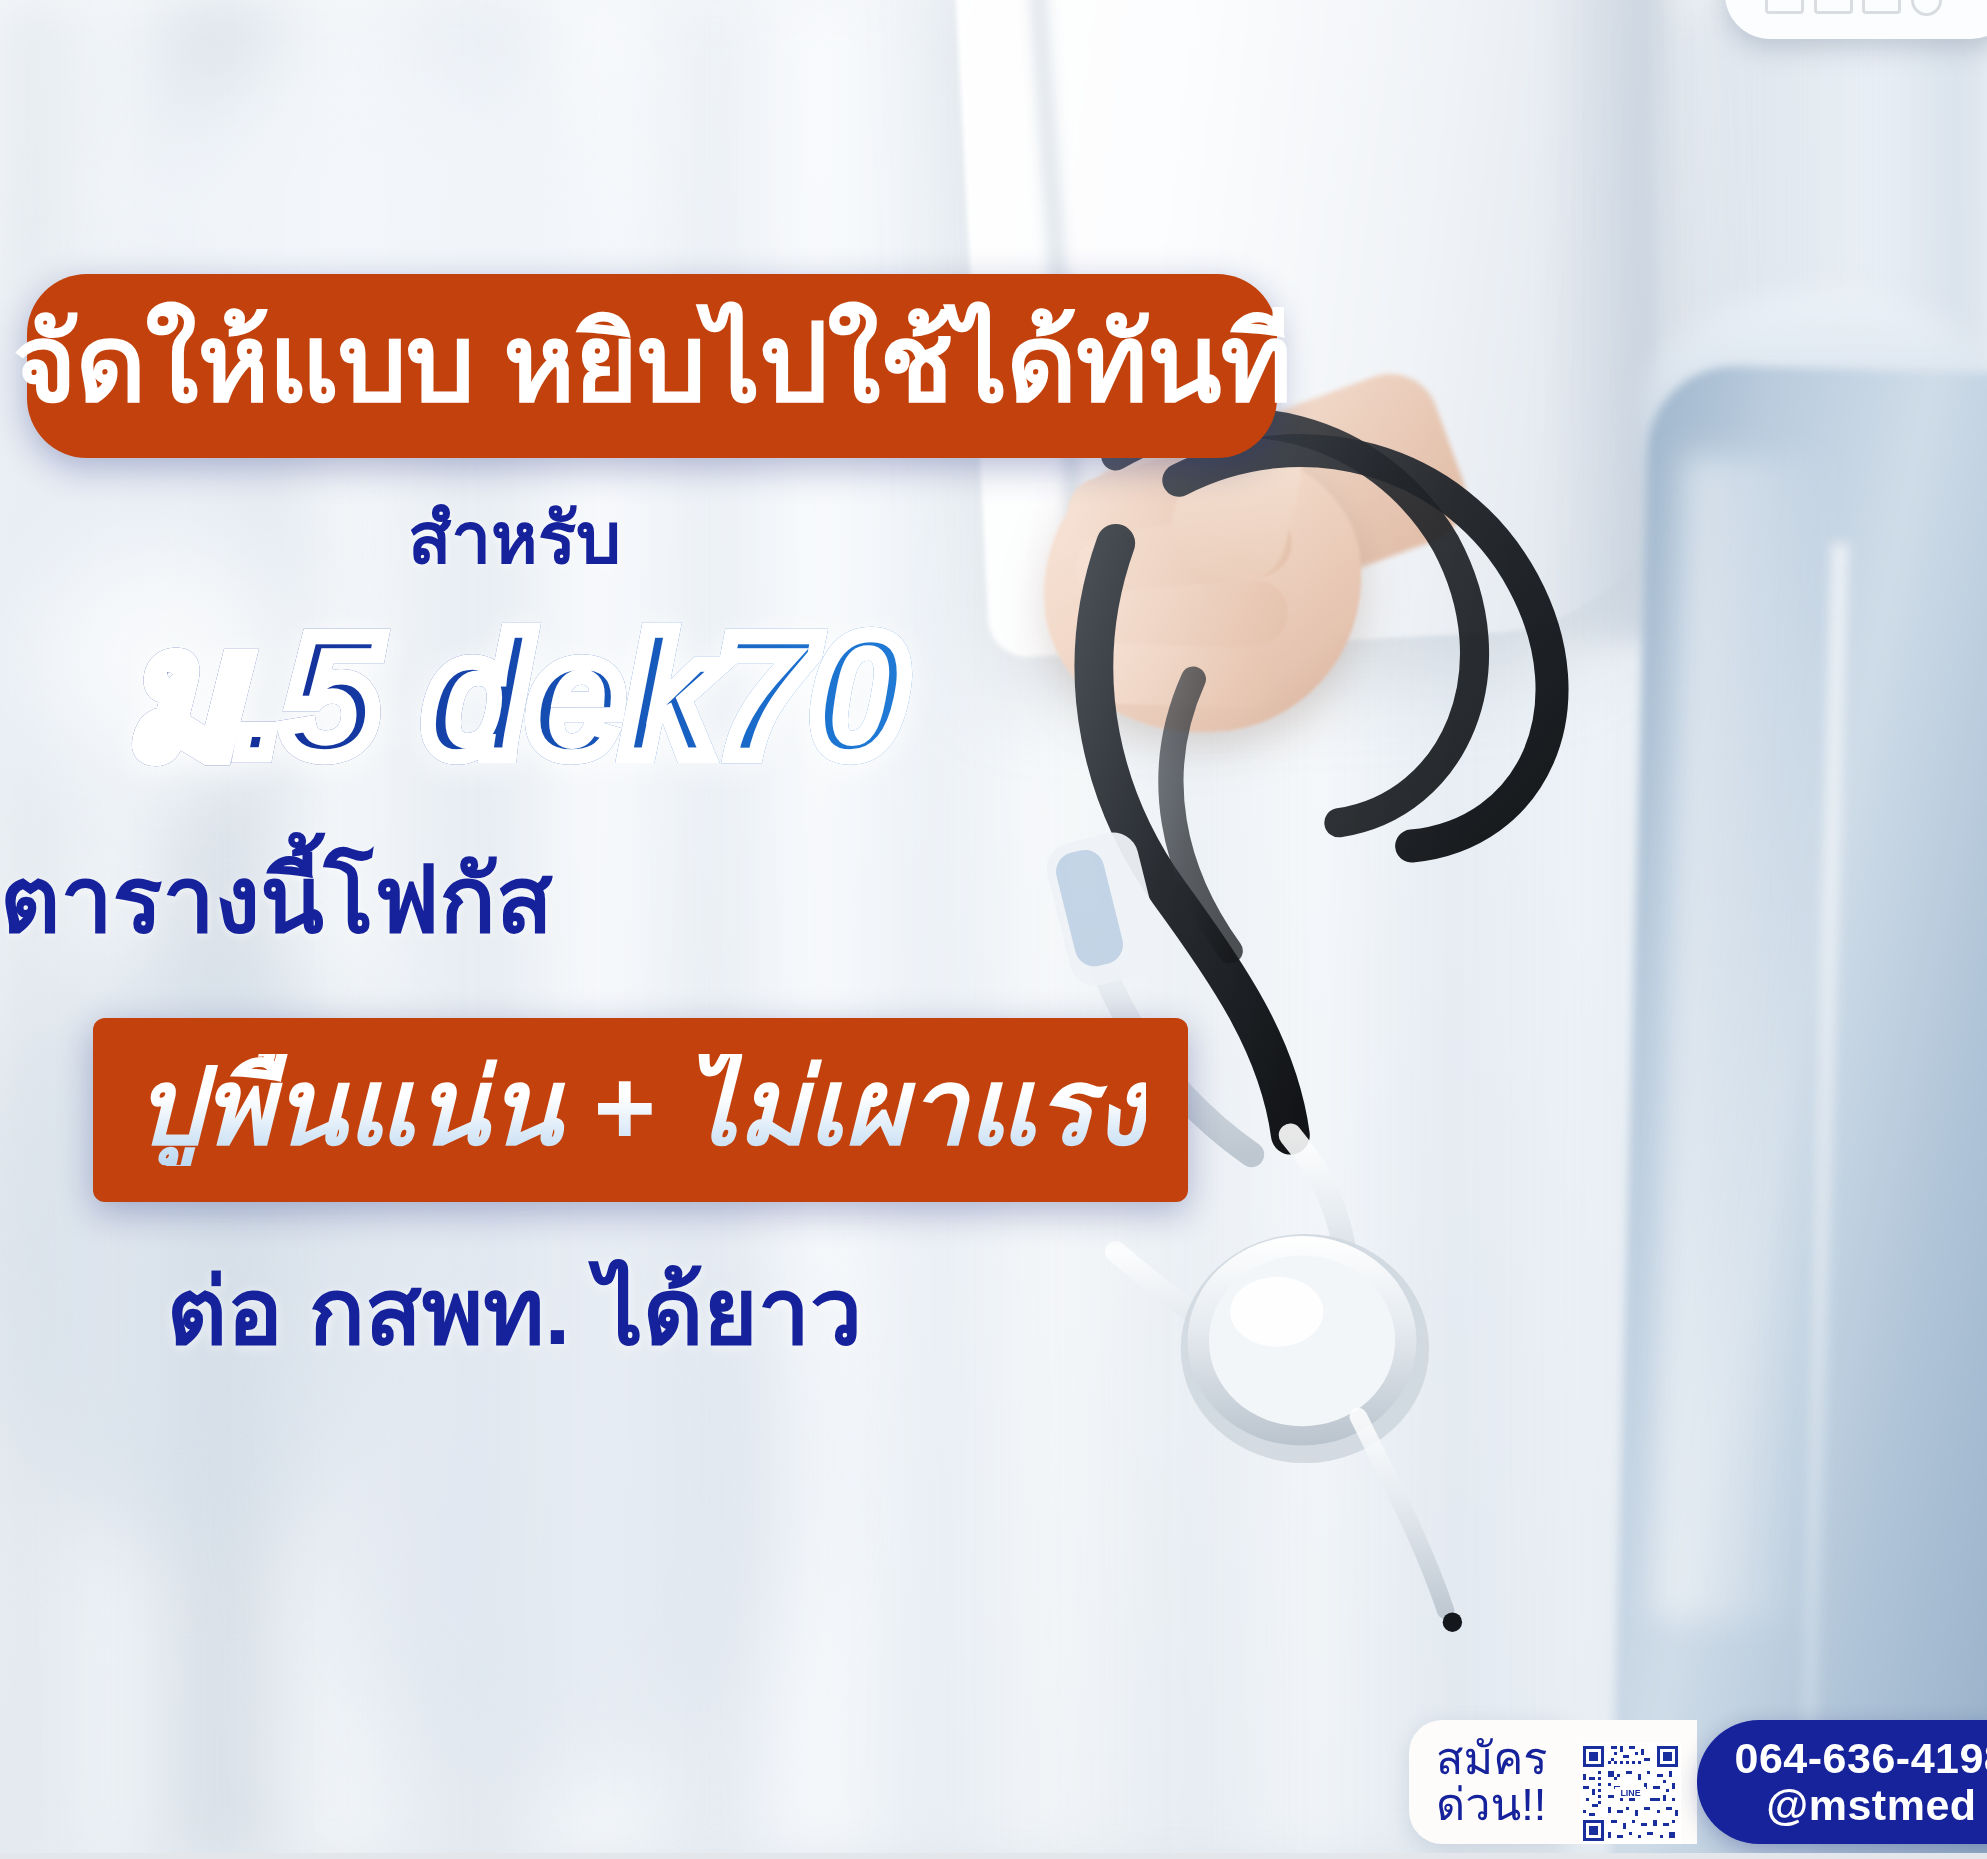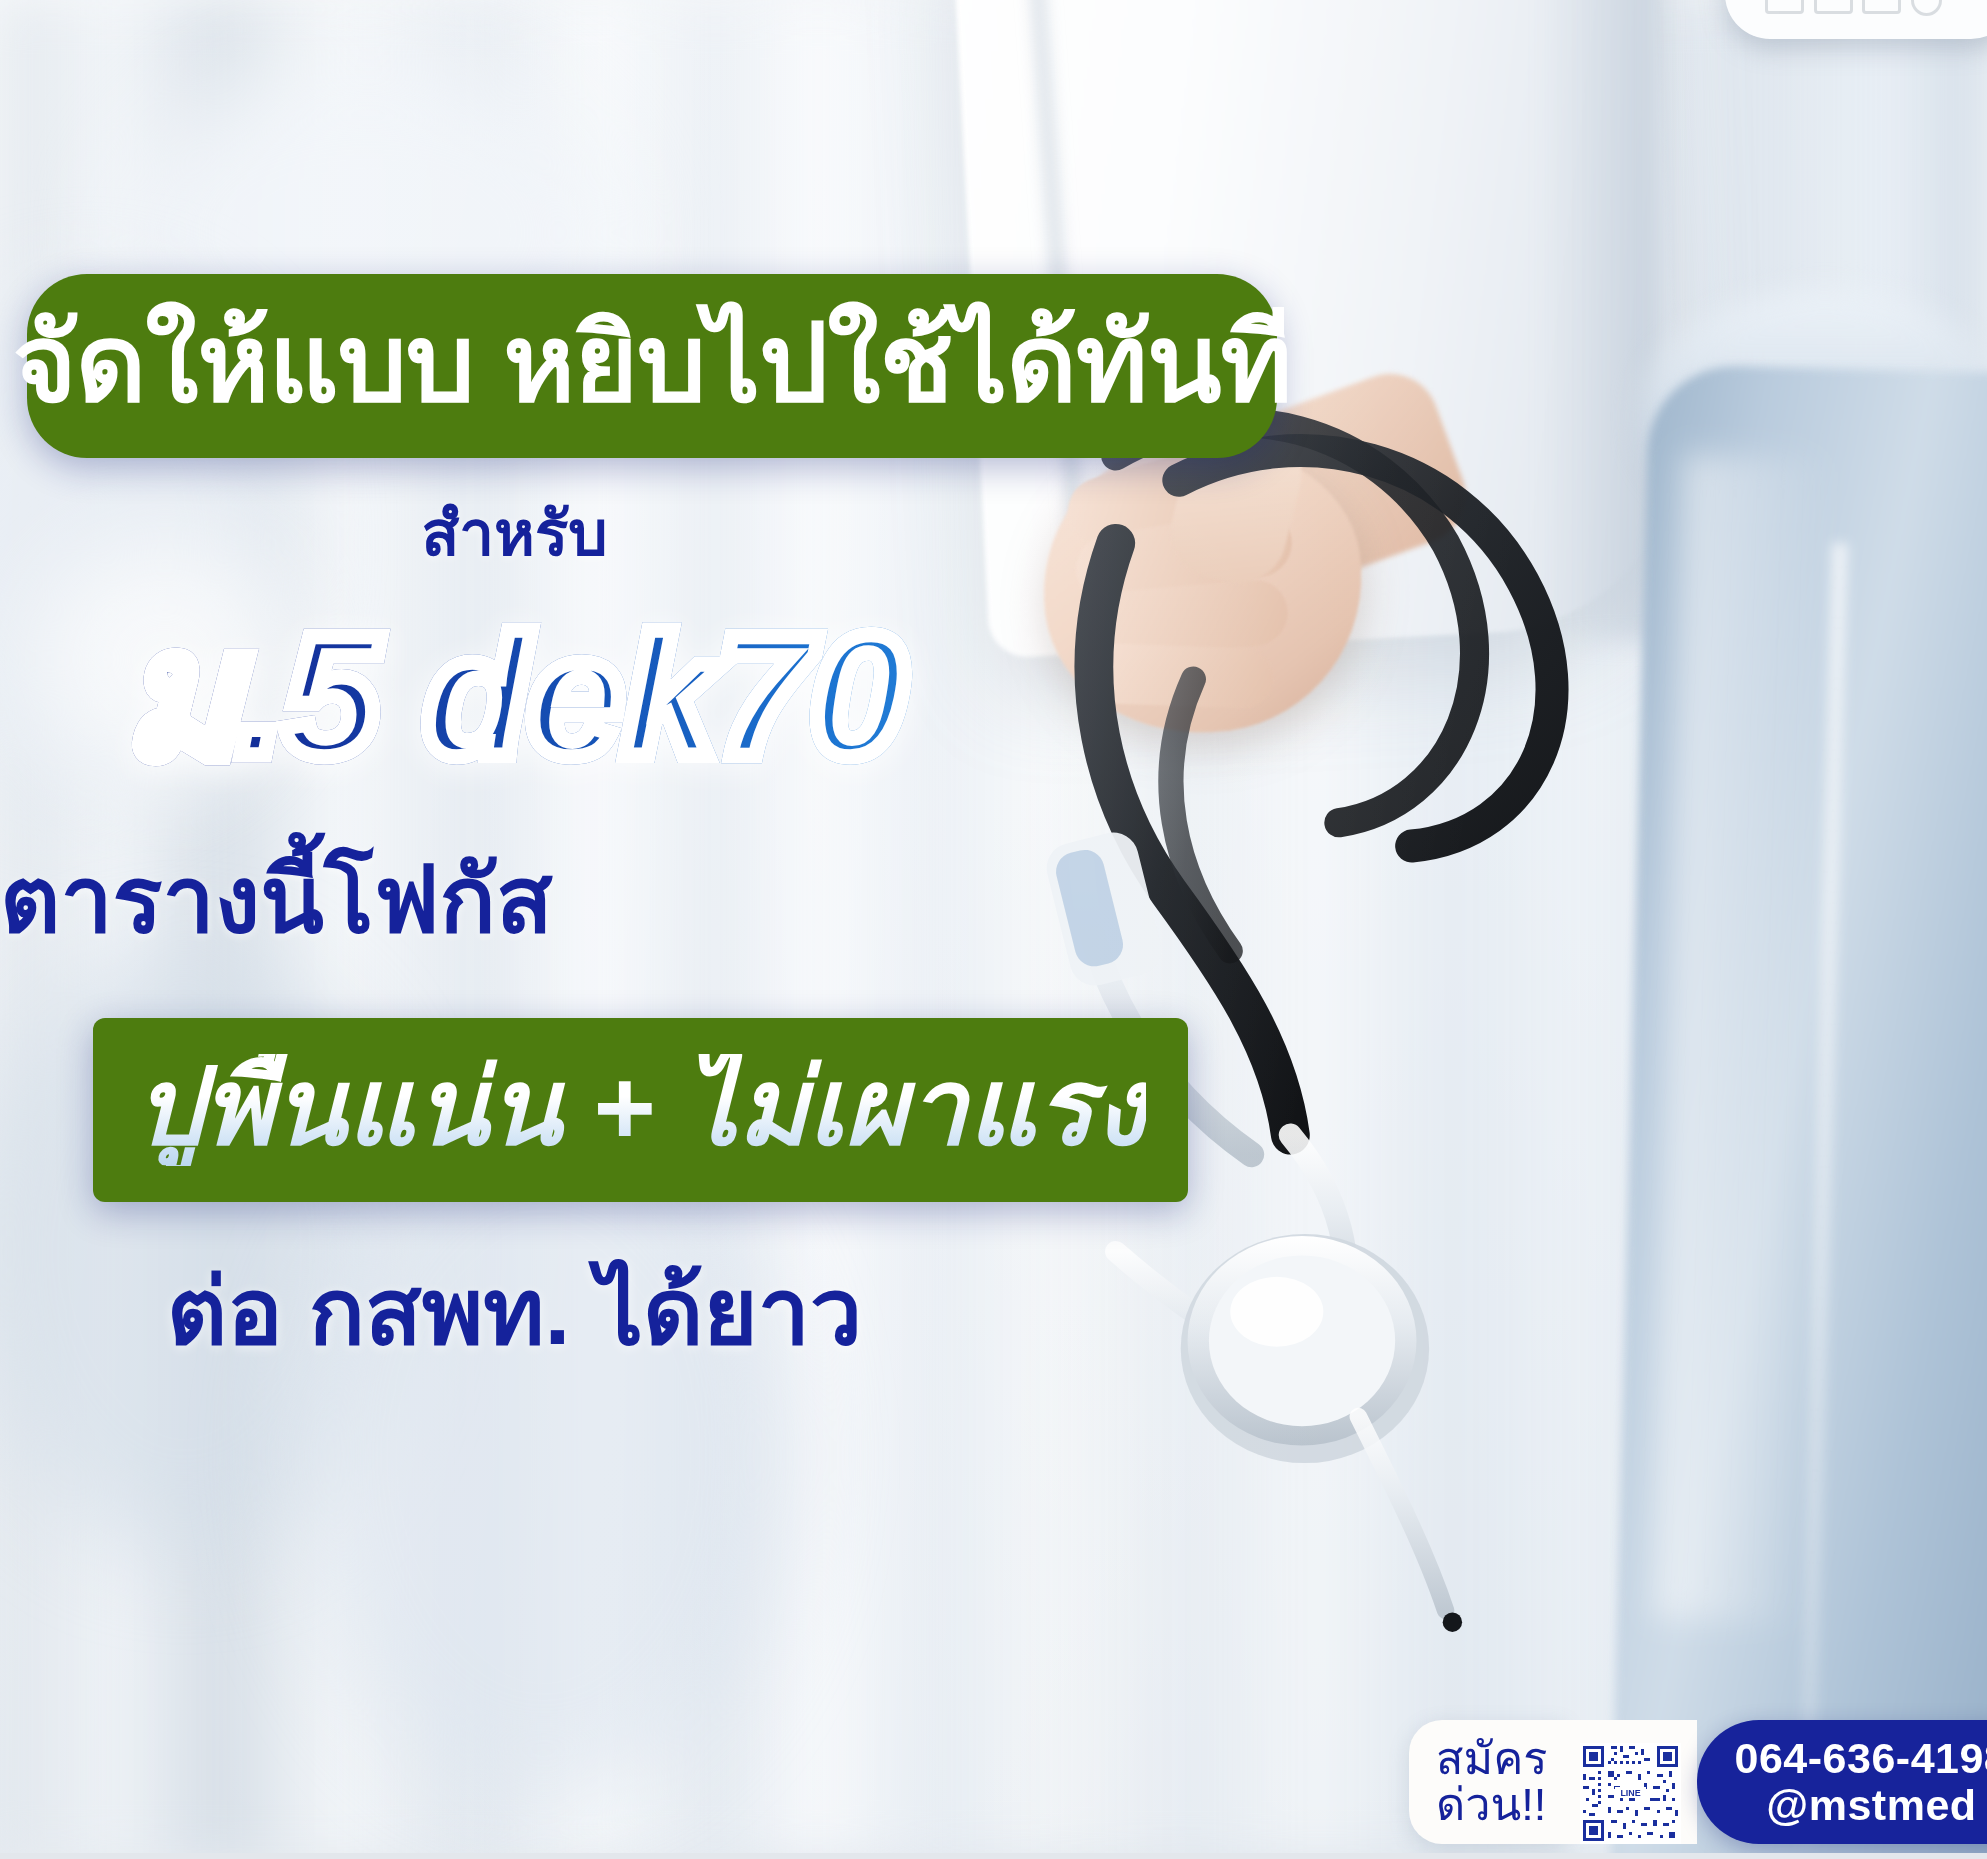--- a/index.html
+++ b/index.html
@@ -133,21 +133,21 @@
   .veil{
     position:absolute;inset:0;
     background:linear-gradient(100deg,rgba(255,255,255,.30) 0%,rgba(255,255,255,.10) 45%,rgba(255,255,255,0) 70%);
   }
 
   
   .content{position:absolute;inset:0;}
 
   .pill{
     position:absolute;
-    background:#4d7c0f;
+    background:#c2410c;
     border-radius:68px;
     display:flex;align-items:center;justify-content:center;
     box-shadow:0 9.7px 35px rgba(20,32,120,.30);
   }
   .pill-1{left:27px;top:274px;width:1250px;height:184px;border-radius:60px;}
   .pill-1 .txt{
     color:#ffffff;
     font-size:109px;
     font-weight:bold;
     letter-spacing:-1px;
@@ -166,21 +166,21 @@
     padding-bottom:5.8px;
     background:linear-gradient(180deg,#ffffff 0%,#ffffff 38%,#d8e8f7 72%,#bcd8f0 100%);
     -webkit-background-clip:text;background-clip:text;
     -webkit-text-fill-color:transparent;color:transparent;
   }
 
   .line-samrab{
     position:absolute;left:0;top:503px;width:1029px;
     text-align:center;
     color:#15229b;
-    font-size:62px;font-weight:bold;line-height:1;
+    font-size:71px;font-weight:bold;line-height:1;
     text-shadow:0 1.9px 9.7px rgba(255,255,255,.6);
   }
 
   .line-hero{
     position:absolute;left:0;top:602px;width:1029px;
     text-align:center;
     font-size:173px;
     font-weight:bold;
     font-style:italic;
     line-height:1.08;

